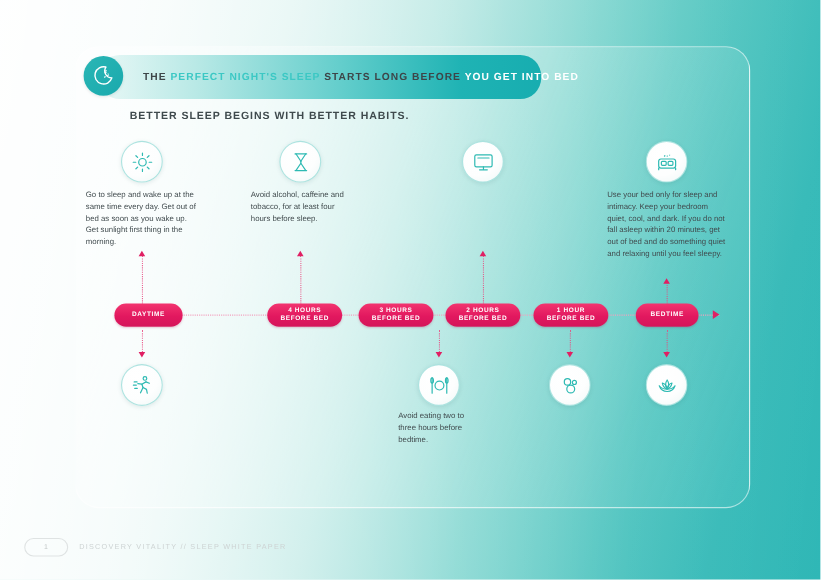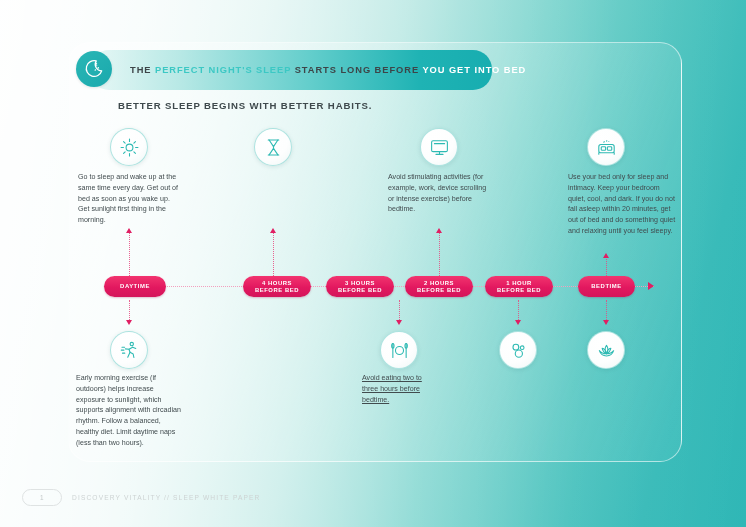--- a/index.html
+++ b/index.html
@@ -258,52 +258,52 @@
     <svg width="21" height="21" viewBox="0 0 24 24" aria-hidden="true">
       <g stroke="#2ebab3" stroke-width="1.25" stroke-linecap="round" stroke-linejoin="round" fill="none">
         <line x1="6" y1="3.4" x2="18" y2="3.4"></line>
         <path d="M7 3.4 L12 11 L17 3.4"></path>
         <path d="M7 20.4 L12 13 L17 20.4"></path>
         <line x1="12" y1="11" x2="12" y2="13"></line>
         <line x1="6" y1="20.6" x2="18" y2="20.6"></line>
       </g>
     </svg>
   </div>
+  <div class="blurb" style="left:228px; top:172px; width:92px;">Avoid alcohol, caffeine and tobacco, for at least four hours before sleep.</div>
   <div class="conn" style="left:273px; top:232px; height:50px;"></div>
   <div class="arrow-up" style="left:269.5px; top:228px;"></div>
 
   <div class="icon-bubble" style="left:420px; top:128px;">
     <svg width="21" height="21" viewBox="0 0 24 24" aria-hidden="true">
       <g stroke="#2ebab3" stroke-width="1.25" stroke-linecap="round" stroke-linejoin="round" fill="none">
         <rect x="3" y="4.3" width="18" height="12.4" rx="1.7"></rect>
         <line x1="6.2" y1="7.6" x2="17.8" y2="7.6"></line>
         <line x1="12" y1="16.7" x2="12" y2="19.4"></line>
         <line x1="8" y1="19.9" x2="16" y2="19.9"></line>
       </g>
     </svg>
   </div>
-  <div class="blurb" style="left:388px; top:172px; width:104px;">Avoid stimulating activities (for example, work, device scrolling or intense exercise) before bedtime.</div>
   <div class="conn" style="left:439px; top:232px; height:50px;"></div>
   <div class="arrow-up" style="left:435.5px; top:228px;"></div>
 
   <div class="icon-bubble" style="left:587px; top:128px;">
     <svg width="21" height="21" viewBox="0 0 24 24" aria-hidden="true">
       <g stroke="#2ebab3" stroke-width="1.25" stroke-linecap="round" stroke-linejoin="round" fill="none">
         <rect x="3.2" y="8.6" width="17.6" height="9.4" rx="2.4"></rect>
         <rect x="6" y="11.1" width="5" height="4.1" rx="1"></rect>
         <rect x="13" y="11.1" width="5" height="4.1" rx="1"></rect>
         <line x1="3.2" y1="18" x2="3.2" y2="19.8"></line>
         <line x1="20.8" y1="18" x2="20.8" y2="19.8"></line>
       </g>
       <text x="8.4" y="6.9" font-family="Liberation Sans, sans-serif" font-size="3.8" fill="#2ebab3" font-weight="bold">z</text>
       <text x="11.4" y="6.1" font-family="Liberation Sans, sans-serif" font-size="3.2" fill="#2ebab3" font-weight="bold">z</text>
       <text x="14" y="5.4" font-family="Liberation Sans, sans-serif" font-size="2.7" fill="#2ebab3" font-weight="bold">z</text>
     </svg>
   </div>
-  <div class="blurb" style="left:568px; top:172px; width:110px;">Use your bed only for sleep and intimacy. Keep your bedroom quiet, cool, and dark. If you do not fall asleep within 20 minutes, get out of bed and do something quiet and relaxing until you feel sleepy.</div>
+  <div class="blurb" style="left:552px; top:172px; width:110px;">Use your bed only for sleep and intimacy. Keep your bedroom quiet, cool, and dark. If you do not fall asleep within 20 minutes, get out of bed and do something quiet and relaxing until you feel sleepy.</div>
   <div class="conn" style="left:606px; top:257px; height:25px;"></div>
   <div class="arrow-up" style="left:602.5px; top:253px;"></div>
 
   <div id="timeline-track"></div>
 
   <div class="tl-pill" style="left:104px; top:276px; width:62px;">
     <span>DAYTIME</span>
   </div>
   <div class="tl-pill" style="left:243px; top:276px; width:68px;">
     <span>4 HOURS</span>
@@ -335,36 +335,35 @@
         <path d="M15.6 8.2 L11.4 10.6 L12.6 14 L10 19.6"></path>
         <path d="M12.6 14 L16.2 16 L17 20"></path>
         <path d="M11.4 10.6 L7.2 10.1"></path>
         <path d="M15.6 8.2 L19.2 9.6"></path>
         <line x1="3.4" y1="8.2" x2="6.4" y2="8.2"></line>
         <line x1="2.6" y1="11.6" x2="5.6" y2="11.6"></line>
         <line x1="4" y1="15" x2="6.6" y2="15"></line>
       </g>
     </svg>
   </div>
-  <div class="blurb" style="left:76px; top:373px; width:106px;">Early morning exercise (if outdoors) helps increase exposure to sunlight, which supports alignment with circadian rhythm. Follow a balanced, healthy diet. Limit daytime naps (less than two hours).</div>
 
   <div class="conn" style="left:399px; top:300px; height:20px;"></div>
   <div class="arrow-down" style="left:395.5px; top:320px;"></div>
   <div class="icon-bubble" style="left:380px; top:331px;">
     <svg width="21" height="21" viewBox="0 0 24 24" aria-hidden="true">
       <g stroke="#2ebab3" stroke-width="1.25" stroke-linecap="round" stroke-linejoin="round" fill="none">
         <circle cx="12" cy="12" r="4.6"></circle>
         <line x1="4.4" y1="4" x2="4.4" y2="20"></line>
         <path d="M4.4 4 C2.6 4 2.6 9.4 4.4 9.4 C6.2 9.4 6.2 4 4.4 4 Z"></path>
         <line x1="19.6" y1="4" x2="19.6" y2="20"></line>
         <path d="M19.6 4 C17.8 4 17.8 9.4 19.6 9.4 C21.4 9.4 21.4 4 19.6 4 Z"></path>
       </g>
     </svg>
   </div>
-  <div class="blurb" style="left:362px; top:373px; width:76px;text-decoration:underline;">Avoid eating two to three hours before bedtime.</div>
+  <div class="blurb" style="left:362px; top:373px; width:76px;">Avoid eating two to three hours before bedtime.</div>
 
   <div class="conn" style="left:518px; top:300px; height:20px;"></div>
   <div class="arrow-down" style="left:514.5px; top:320px;"></div>
   <div class="icon-bubble" style="left:499px; top:331px;">
     <svg width="21" height="21" viewBox="0 0 24 24" aria-hidden="true">
       <g stroke="#2ebab3" stroke-width="1.25" fill="none">
         <circle cx="9" cy="8.2" r="3.3"></circle>
         <circle cx="16.2" cy="8.8" r="2.1"></circle>
         <circle cx="12.4" cy="15.6" r="4.1"></circle>
       </g>

